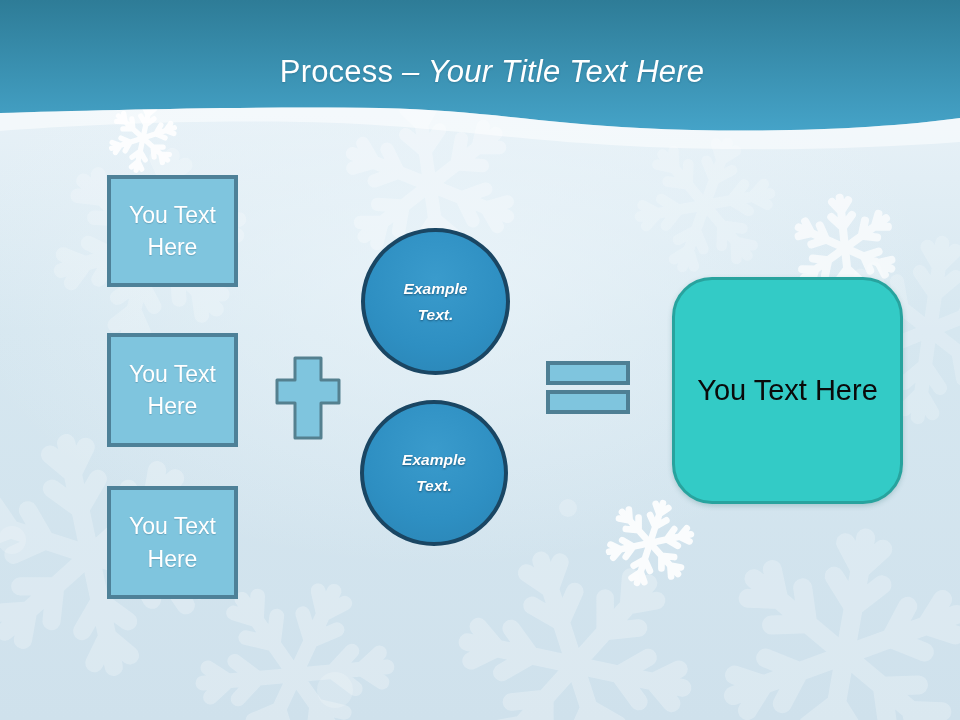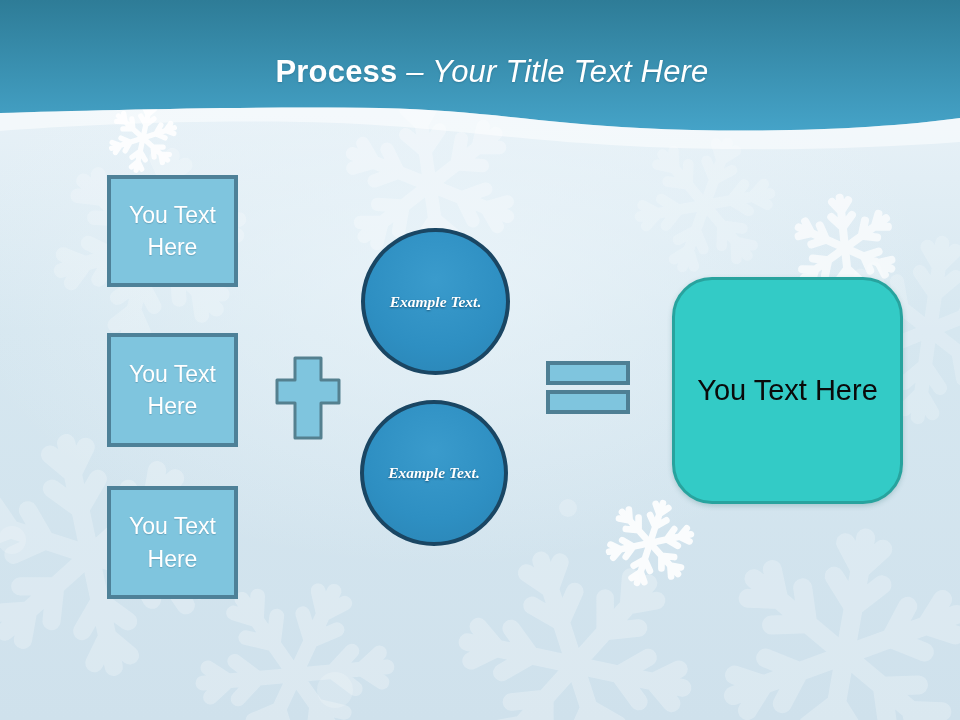--- a/index.html
+++ b/index.html
@@ -15,21 +15,21 @@
   .bg-layer{position:absolute;inset:0;z-index:0;}
   .header-wrap{position:absolute;top:0;left:0;width:960px;height:160px;z-index:2;}
   .header-svg{position:absolute;top:0;left:0;}
   .slide-title{
     position:absolute;top:54px;left:0;width:960px;
     text-align:center;color:var(--title-color);
     font-size:31px;letter-spacing:.2px;
     transform:translateX(12px);
     text-shadow:0 1px 2px rgba(20,60,85,.25);
   }
-  .slide-title .t-bold{font-weight:700;}
+  .slide-title .t-bold{font-weight:400;}
   .slide-title .t-rest{font-weight:400;font-style:italic;}
 
   .input-box{
     position:absolute;left:107px;width:131px;
     background:var(--box-fill);
     border:4px solid var(--box-border);
     box-sizing:border-box;
     display:flex;align-items:center;justify-content:center;
     text-align:center;color:#fff;
     font-size:23px;line-height:1.4;
@@ -44,21 +44,20 @@
   .plus-icon{left:270px;top:350px;}
   .equals-icon{left:544px;top:359px;}
 
   .circle{
     position:absolute;border-radius:50%;
     background:radial-gradient(circle at 50% 34%, #3a9bcc 0%, var(--circle-fill) 60%, #2a84b4 100%);
     border:4px solid var(--circle-border);
     box-sizing:border-box;
     display:flex;align-items:center;justify-content:center;
     z-index:3;
-    font-family:Liberation Serif, serif;
   }
   .circle-1{left:361px;top:228px;width:149px;height:147px;}
   .circle-2{left:360px;top:400px;width:148px;height:146px;}
   .circle-label{
     width:96px;text-align:center;color:#fff;
     font-weight:700;font-style:italic;font-size:15.5px;line-height:1.65;
     text-shadow:0 1px 2px rgba(8,40,66,.55);
   }
 
   .result-box{

